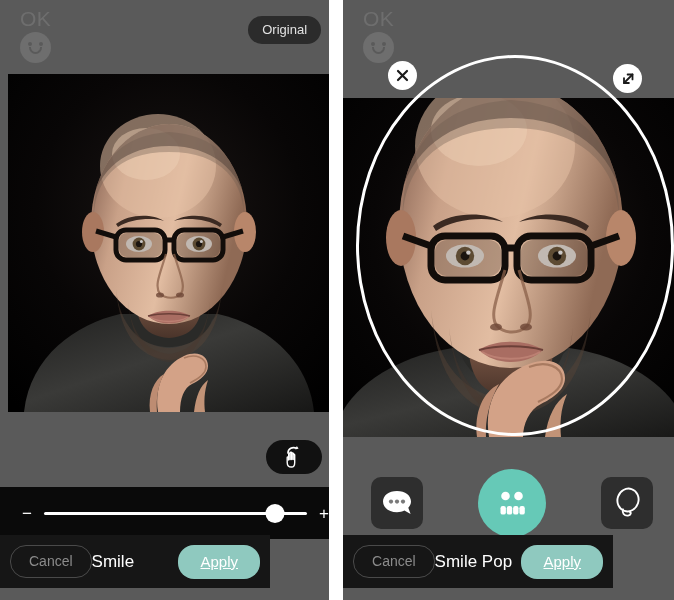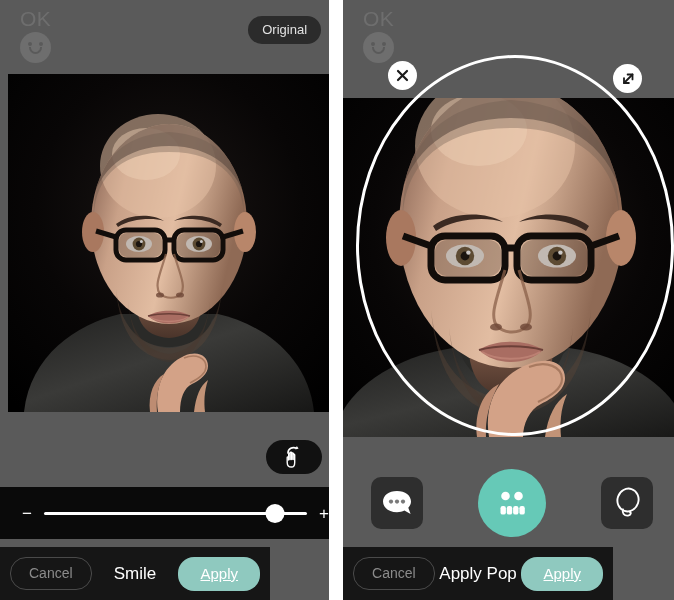--- a/index.html
+++ b/index.html
@@ -114,30 +114,30 @@
     width: 52px; height: 52px; border-radius: 10px;
     background: #2e2e2e; display: flex; align-items: center; justify-content: center;
   }
   .tool-btn.selected {
     width: 68px; height: 68px; border-radius: 50%;
     background: #66c9b7;
   }
 
   
   .bottom-bar {
-    position: absolute; left: 0; bottom: 0; width: 270px; height: 53px;
+    position: absolute; left: 0; bottom: 12px; width: 270px; height: 53px;
     background: #161616; display: flex; align-items: center;
   }
   .cancel-btn {
     margin-left: 10px; padding: 7px 18px; border-radius: 16px;
     border: 1px solid #4a4a4a; color: #8b8b8b; font-size: 14px; line-height: 17px;
     background: transparent;
   }
   .bar-title {
-    flex: 1; text-align: center; color: #ffffff; font-size: 17px; line-height: 20px;
+    flex: 1; color: #ffffff; font-size: 17px; line-height: 20px;
   }
   .apply-btn {
     margin-right: 10px; padding: 8px 22px; border-radius: 16px;
     background: #8fc9bf; color: #ffffff; font-size: 15px; line-height: 18px;
     border: none;
     text-decoration: underline;
   }
 </style>
 </head>
 <body>
@@ -445,17 +445,17 @@
       <div class="tool-btn">
         <svg width="34" height="34" viewBox="0 0 34 34">
           <ellipse cx="18" cy="14" rx="10.5" ry="11.5" transform="rotate(18 18 14)" fill="none" stroke="#ffffff" stroke-width="1.9"></ellipse>
           <path d="M13 23.5 C12 27 14 30 18 29.6 C21 29.2 21.6 26.4 19.4 25.6" fill="none" stroke="#ffffff" stroke-width="1.9" stroke-linecap="round"></path>
         </svg>
       </div>
     </div>
 
     <div class="bottom-bar">
       <button class="cancel-btn">Cancel</button>
-      <div class="bar-title">Apply Pop</div>
+      <div class="bar-title">Smile Pop</div>
       <button class="apply-btn">Apply</button>
     </div>
   </div>
 </div>
 
 </body></html>

